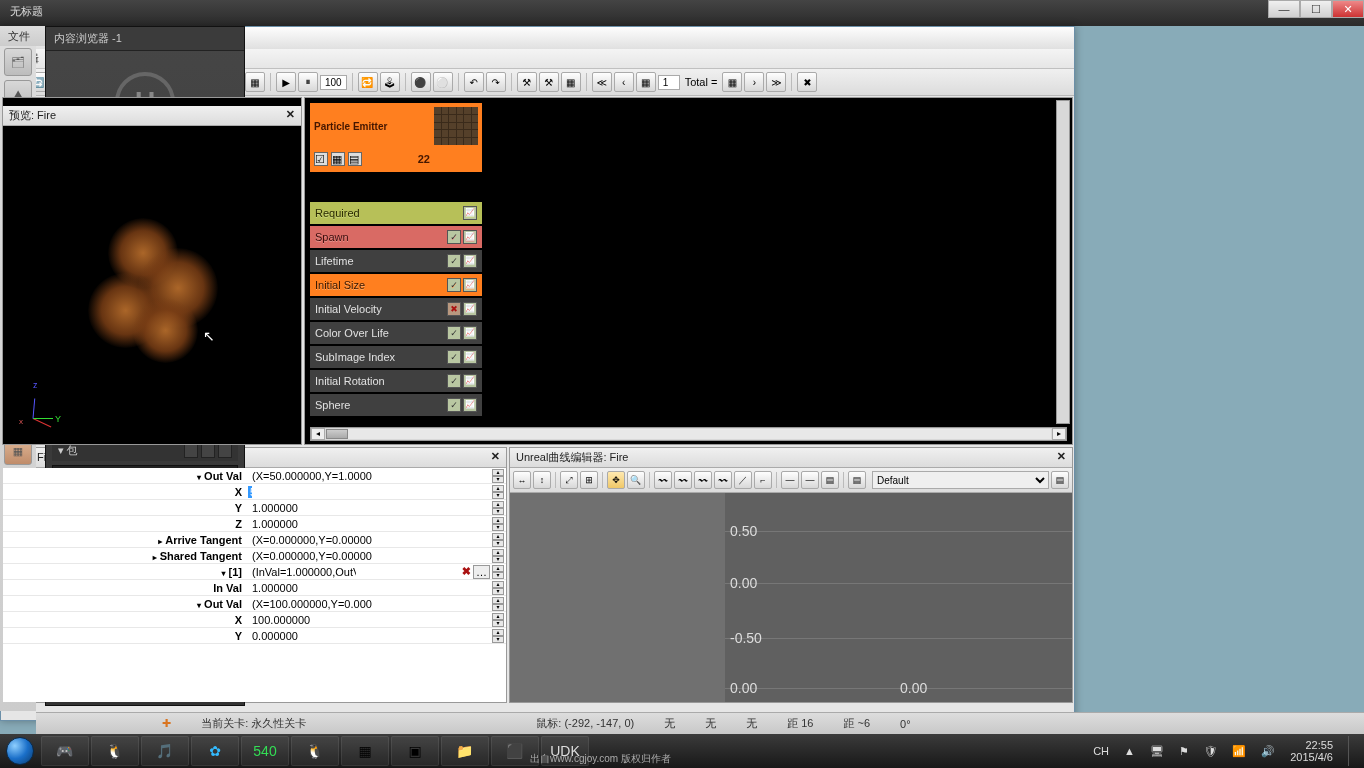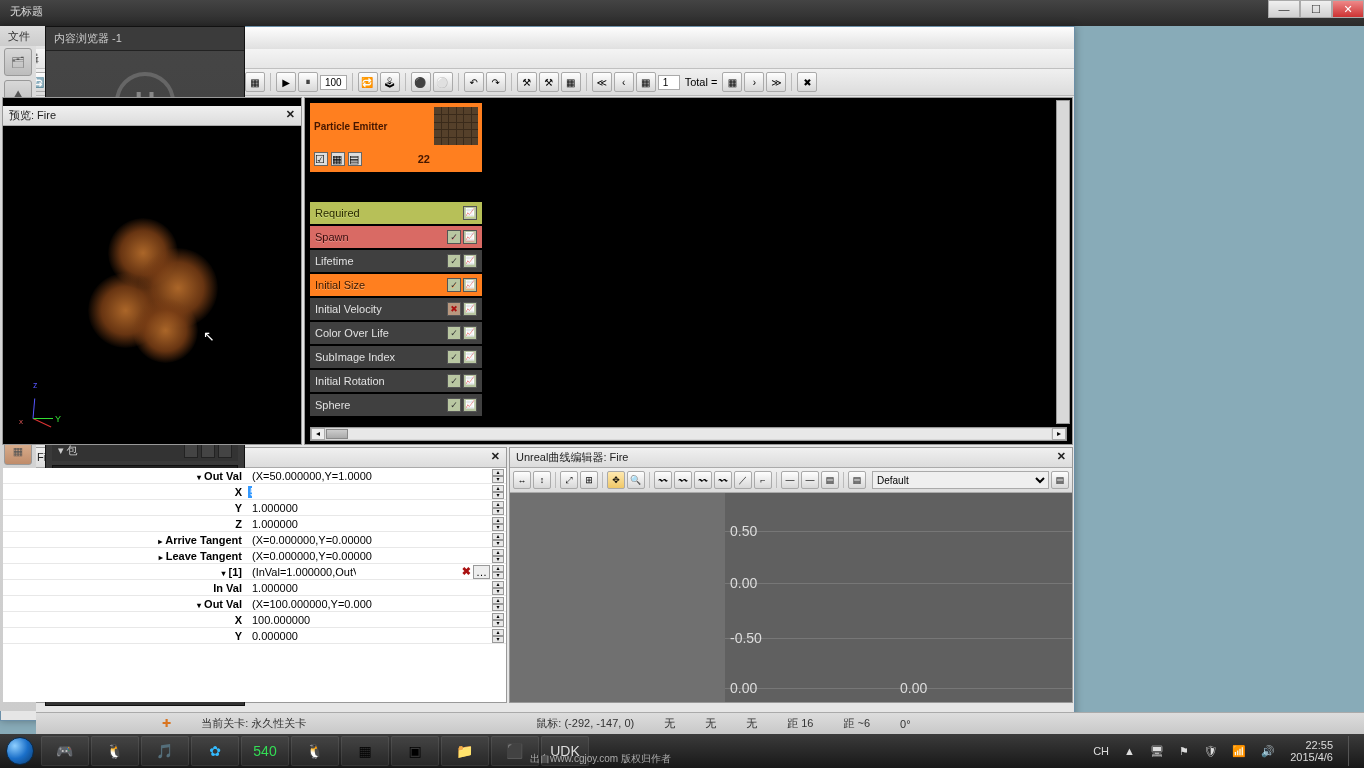--- a/index.html
+++ b/index.html
@@ -447,21 +447,21 @@
           <div class="prow">
             <span class="lab tri">Arrive Tangent</span>
             <span class="val">(X=0.000000,Y=0.000000,Z=0.0000</span>
             <span style="flex:1"></span>
             <span class="spin">
               <div>▴</div>
               <div>▾</div>
             </span>
           </div>
           <div class="prow">
-            <span class="lab tri">Leave Tangent</span>
+            <span class="lab tri">Shared Tangent</span>
             <span class="val">(X=0.000000,Y=0.000000,Z=0.0000</span>
             <span style="flex:1"></span>
             <span class="spin">
               <div>▴</div>
               <div>▾</div>
             </span>
           </div>
           <div class="prow">
             <span class="lab tri open">[1]</span>
             <span class="val">(InVal=1.000000,OutVal=(X=1</span>

